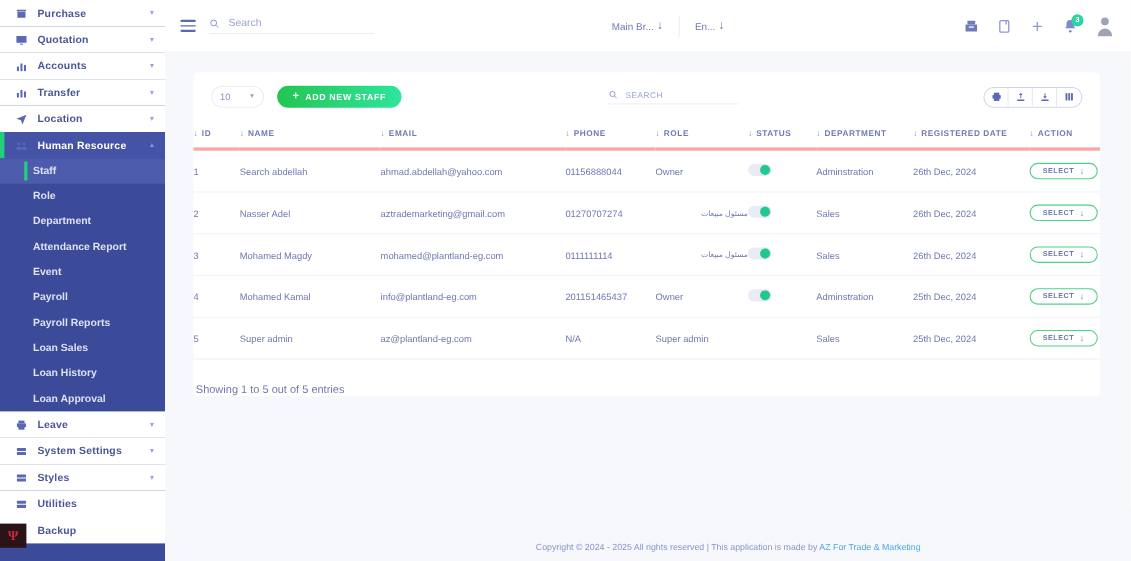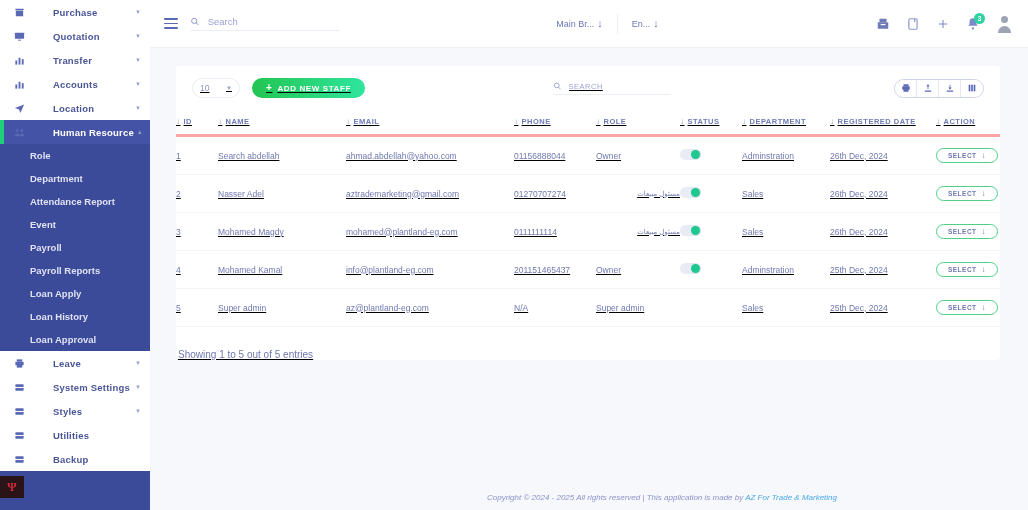--- a/index.html
+++ b/index.html
@@ -37,21 +37,21 @@
   .nav-item.active::before{
     content:""; position:absolute; left:0; top:0; bottom:0; width:4px;
     background:#21d07a;
   }
   .nav-ico {
     width: 14px; height: 14px; margin-right: 8px;
     display: inline-flex; align-items: center; justify-content: center;
     color: #5b68b5; flex: 0 0 14px;
   }
   .nav-ico svg { width: 11px; height: 11px; fill: currentColor; }
-  .nav-label { flex: 1 1 auto; white-space: nowrap; font-weight: 600; margin-left: 19px; }
+  .nav-label { flex: 1 1 auto; white-space: nowrap; font-weight: 600; }
   .nav-caret {
     font-size: 7px; color: #8e98c9; margin-left: 4px;
   }
   .nav-item.light .nav-caret { color: #9aa3cf; }
 
   .sub-list { background: #3c4a9a; }
   .sub-item {
     display: flex; align-items: center;
     height: 23px;
     padding-left: 30px;
@@ -107,21 +107,21 @@
     display:flex; align-items:center; justify-content:center; padding:0 2px;
   }
   .avatar-wrap { position:relative; width:19px; height:19px;}
   .avatar-body { position:absolute; left:3px; bottom:0; width:13px; height:7px; border-radius:7px 7px 0 0; background:#9fa4b5;}
   .avatar-head { position:absolute; left:6px; top:2px; width:7px; height:7px; border-radius:50%; background:#9fa4b5;}
 
   
   .content { padding: 18px 28px 0 26px; }
   .page-title { font-size:13px; color:#4c57a0; font-weight:600; letter-spacing:.2px; margin-bottom:16px;}
 
-  .card { background:#ffffff; border-radius:4px; padding: 12px 0 0 0; text-decoration: underline; }
+  .card { background:#ffffff; border-radius:4px; padding: 12px 0 0 0; }
   .card-toolbar { display:flex; align-items:center; padding: 0 16px; gap:12px; }
   .len-select {
     display:flex; align-items:center; justify-content:space-between;
     width:48px; height:20px; border:1px solid #eceef6; border-radius:10px;
     padding: 0 7px; font-size:8.5px; color:#8a93c8; cursor:pointer;
   }
   .len-select .caret { font-size:6px; color:#9aa2d0;}
   .btn-add {
     height:20px; border:0; border-radius:10px;
     background: linear-gradient(90deg,#23c552 0%,#2ee59d 100%);
@@ -179,21 +179,21 @@
     width:62px; height:15px; border:1px solid #4fd18a; border-radius:8px;
     background:#fff; color:#6f78b0; font-size:6.5px; font-weight:700;
     letter-spacing:.5px; cursor:pointer; font-family:"Liberation Sans", sans-serif;
   }
   .btn-select .dn { font-size:8px; color:#6f78b0;}
 
   .entries { font-size:10px; color:#6f78b0; padding: 22px 0 0 2px;}
 
   .footer {
     position:absolute; left:146px; right:0; bottom:8px;
-    text-align:center; font-size:8px; color:#8a93c8;font-style:italic;
+    text-align:center; font-size:8px; color:#8a93c8;
   }
   .footer a { color:#4aa8e8; text-decoration:none;}
 </style>
 </head>
 <body>
 
 <div class="app">
 
   <aside class="sidebar">
     <div id="nav-top">
@@ -217,32 +217,32 @@
           <span class="nav-caret">▾</span>
         </div>
         <div class="nav-item light">
           <span class="nav-ico">
             <svg viewBox="0 0 24 24">
               <rect x="3" y="12" width="4" height="9"></rect>
               <rect x="10" y="6" width="4" height="15"></rect>
               <rect x="17" y="9" width="4" height="12"></rect>
             </svg>
           </span>
-          <span class="nav-label">Transfer</span>
+          <span class="nav-label">Accounts</span>
           <span class="nav-caret">▾</span>
         </div>
         <div class="nav-item light">
           <span class="nav-ico">
             <svg viewBox="0 0 24 24">
               <rect x="3" y="12" width="4" height="9"></rect>
               <rect x="10" y="6" width="4" height="15"></rect>
               <rect x="17" y="9" width="4" height="12"></rect>
             </svg>
           </span>
-          <span class="nav-label">Accounts</span>
+          <span class="nav-label">Transfer</span>
           <span class="nav-caret">▾</span>
         </div>
         <div class="nav-item light">
           <span class="nav-ico">
             <svg viewBox="0 0 24 24">
               <path d="M2 11L22 3l-8 19-3-8z"></path>
             </svg>
           </span>
           <span class="nav-label">Location</span>
           <span class="nav-caret">▾</span>
@@ -253,40 +253,43 @@
               <circle cx="7" cy="8" r="3"></circle>
               <circle cx="17" cy="8" r="3"></circle>
               <path d="M1 20c0-4 3-6 6-6s6 2 6 6zM12 20c0-4 3-6 5-6s6 2 6 6z"></path>
             </svg>
           </span>
           <span class="nav-label">Human Resource</span>
           <span class="nav-caret">▴</span>
         </div>
       </div>
     <div class="sub-list" id="nav-sub">
+        <div class="sub-item active">
+          <span>Staff</span>
+        </div>
         <div class="sub-item">
           <span>Role</span>
         </div>
         <div class="sub-item">
           <span>Department</span>
         </div>
         <div class="sub-item">
           <span>Attendance Report</span>
         </div>
         <div class="sub-item">
           <span>Event</span>
         </div>
         <div class="sub-item">
           <span>Payroll</span>
         </div>
         <div class="sub-item">
           <span>Payroll Reports</span>
         </div>
         <div class="sub-item">
-          <span>Loan Apply</span>
+          <span>Loan Sales</span>
         </div>
         <div class="sub-item">
           <span>Loan History</span>
         </div>
         <div class="sub-item">
           <span>Loan Approval</span>
         </div>
       </div>
     <div id="nav-bottom">
         <div class="nav-item light">

